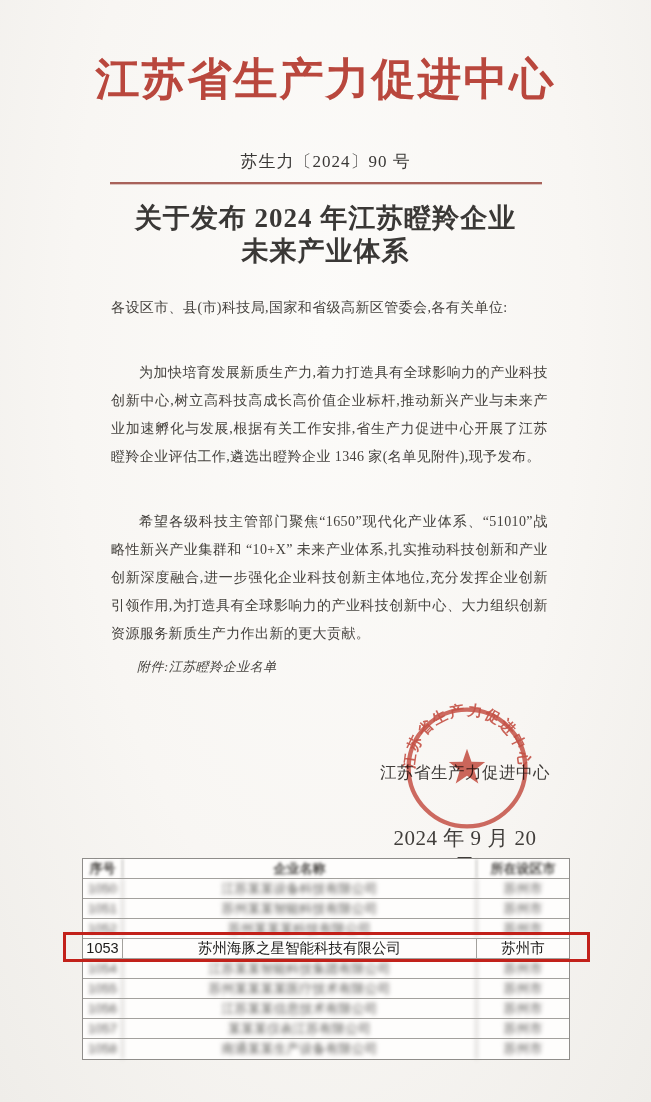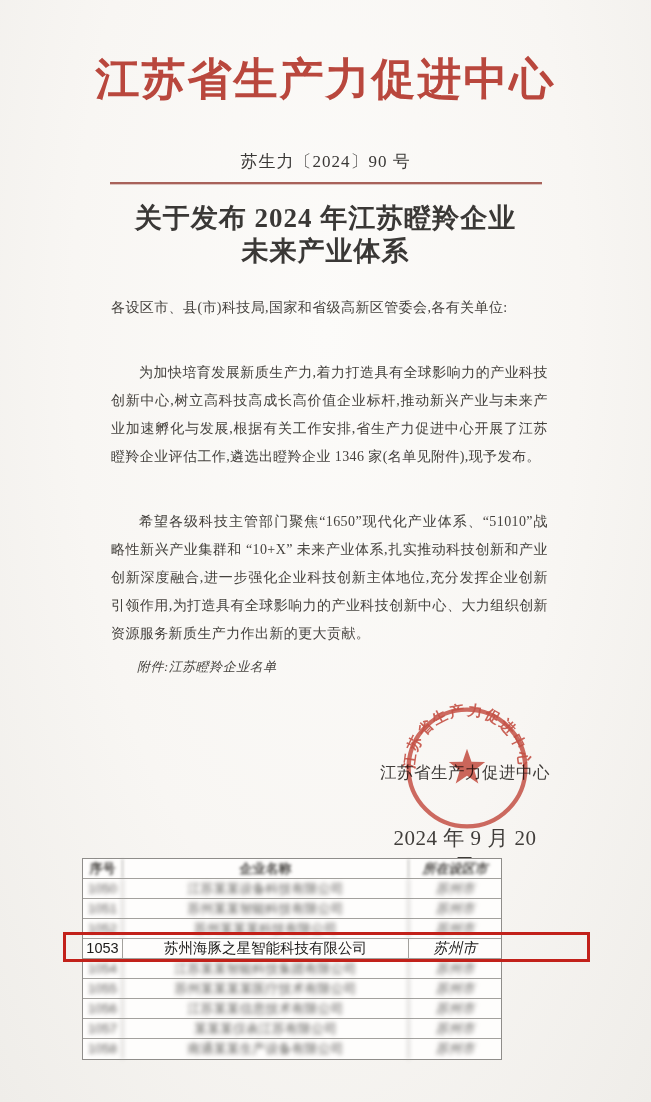--- a/index.html
+++ b/index.html
@@ -52,36 +52,36 @@
   .sig-date {
     position:absolute; top:792px; left:380px; width:170px;
     text-align:center; font-size:21px; color:#403d3a; letter-spacing:.5px;margin-top:32px;
   }
   .seal {
     position:absolute; left:400px; top:701px; width:134px; height:134px;
     mix-blend-mode:multiply; opacity:.88;
   }
   
   .roster {
-    position:absolute; top:858px; left:82px; width:420px;
+    position:absolute; top:858px; left:82px; width:488px;
     background:#fefdfc;
     border:1px solid #8f8d8a;
     font-family:"Liberation Sans","DejaVu Sans",sans-serif;
   }
   .t-row {
     display:grid; grid-template-columns:40px 1fr 92px;
     height:20px; line-height:19px;
     border-bottom:1px solid #a3a19d;
   }
   .t-row:last-child { border-bottom:none; }
   .t-row > div {
     text-align:center; font-size:13px; color:#5a5855;
     border-right:1px solid #a3a19d; overflow:hidden; white-space:nowrap;
   }
-  .t-row > div:last-child { border-right:none;font-style:italic; }
+  .t-row > div:last-child { border-right:none; }
   .t-head > div { font-weight:700; color:#474542; }
   .blur { filter:blur(2.2px); }
   .blur-light { filter:blur(1.7px); }
   .t-row.clear-row { height:20px; }
   .t-row.clear-row > div {
     font-size:14.5px; color:#1c1b1a; filter:none; line-height:19px;
   }
   .highlight-box {
     position:absolute; top:932px; left:63px; width:527px; height:30px;
     border:3px solid #c2211a; background:transparent; z-index:5;

